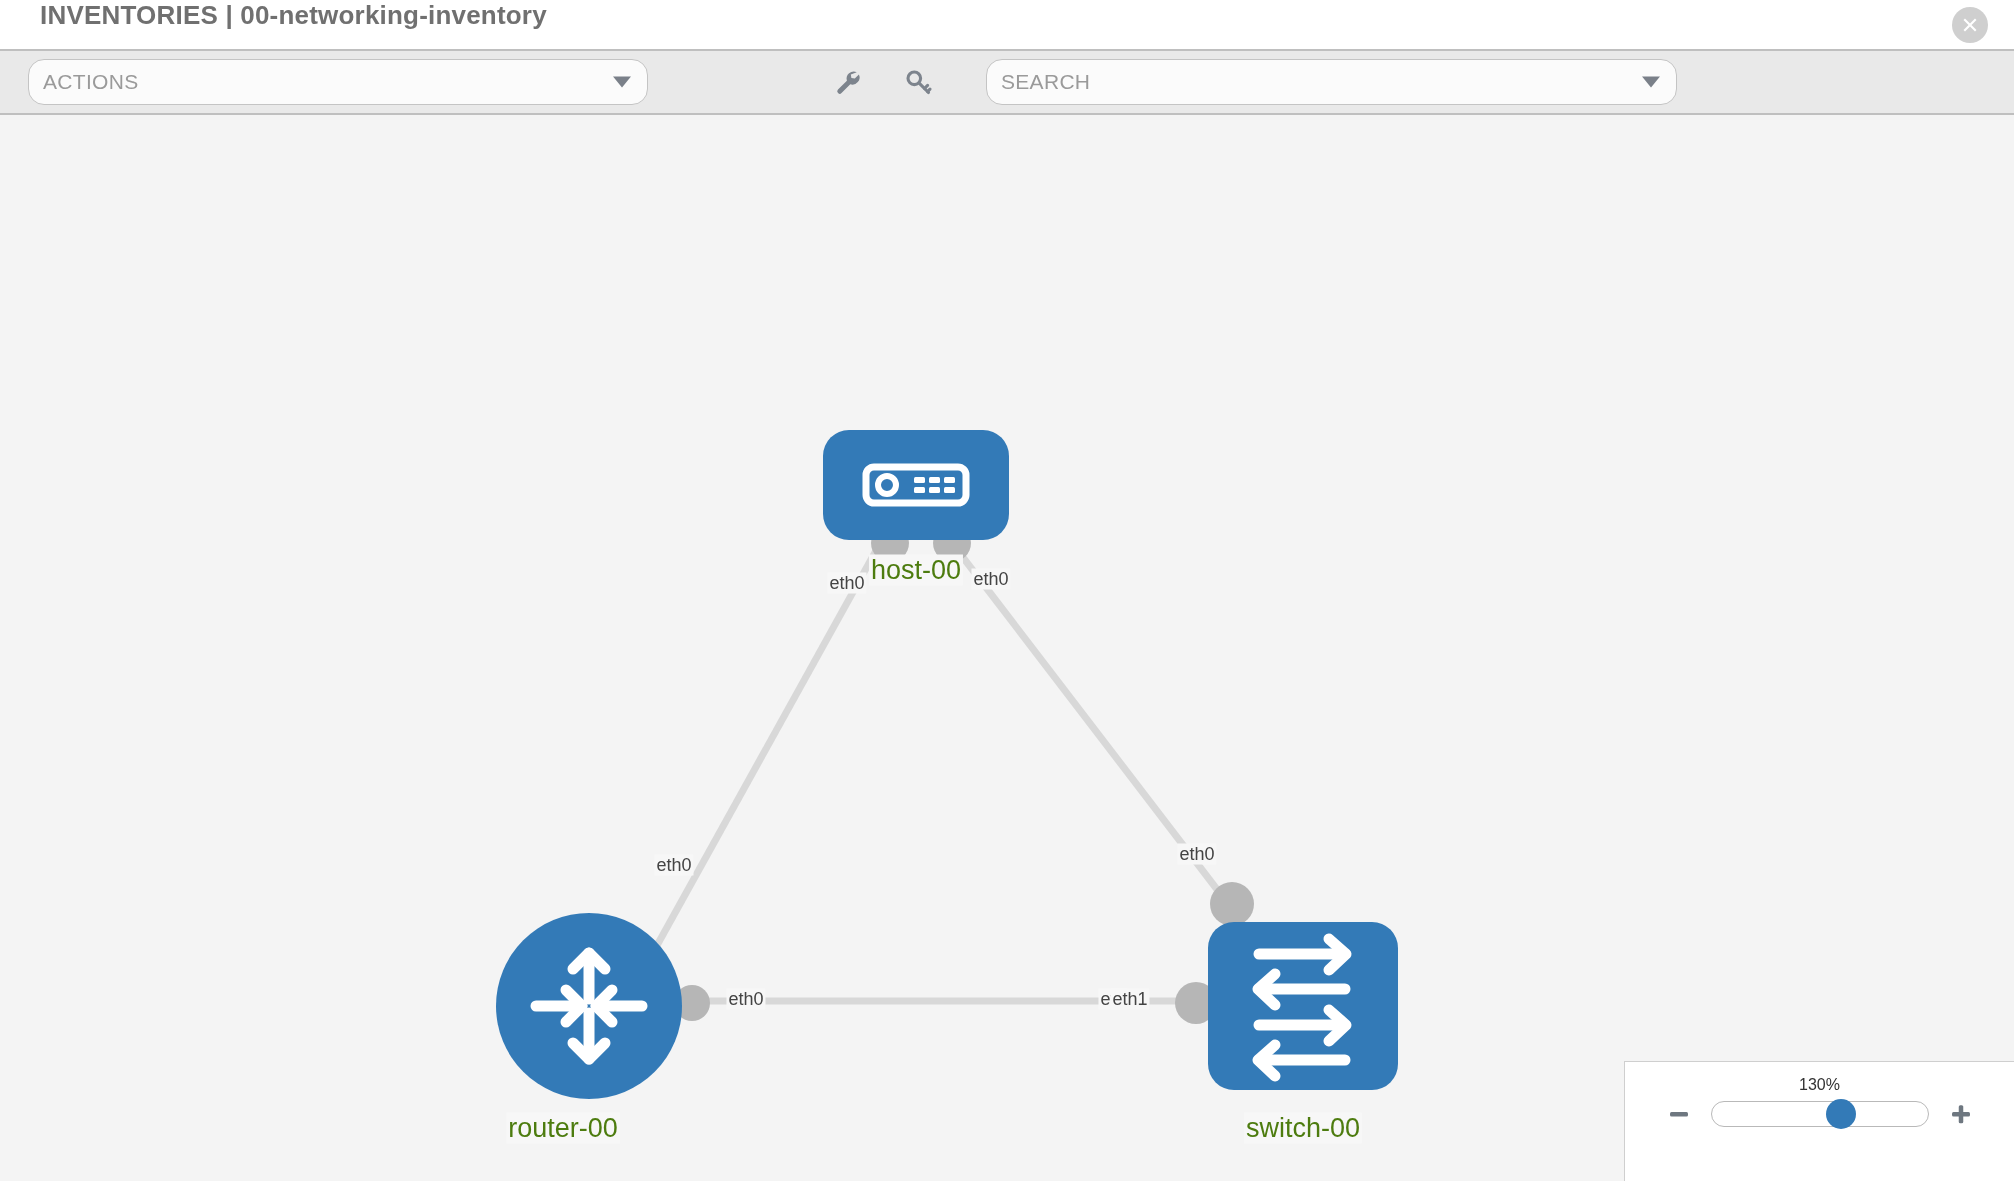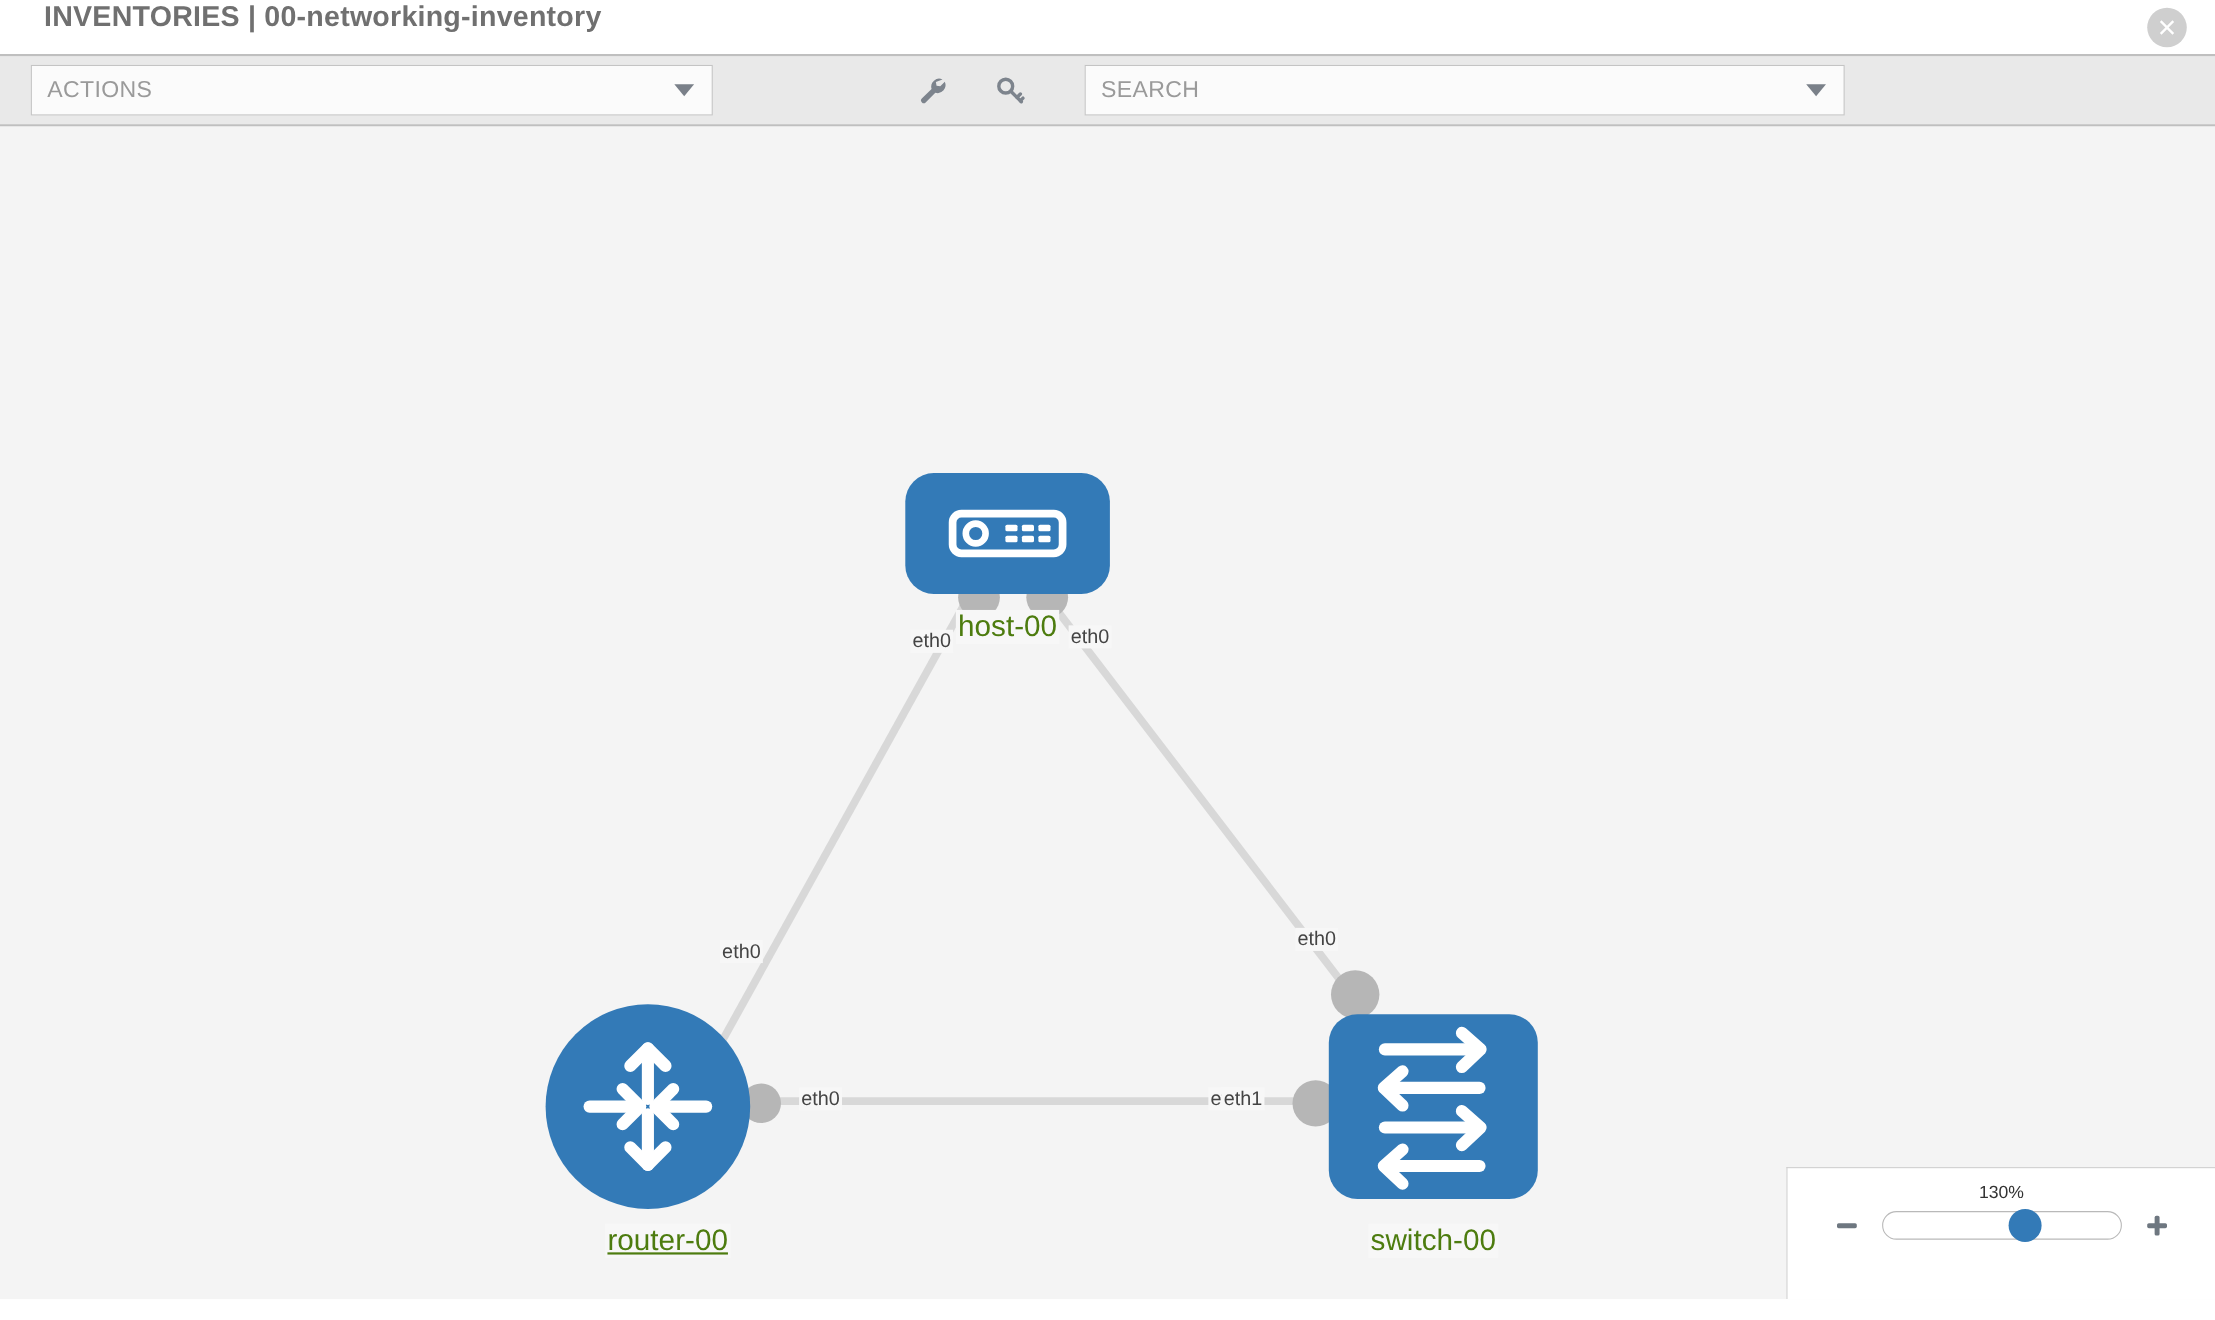--- a/index.html
+++ b/index.html
@@ -48,21 +48,21 @@
     border-bottom: 2px solid #bfbfbf;
     display: flex;
     align-items: center;
     padding: 0 28px;
     gap: 0;
   }
   .select-box {
     position: relative;
     background: #fbfbfb;
     border: 1px solid #c4c4c4;
-    border-radius: 0;
+    border-radius: 16px;
     height: 46px;
     display: flex;
     align-items: center;
     padding: 0 14px;
     cursor: pointer;
   }
   .actions-select { width: 620px; }
   .select-label {
     font-size: 21px;
     color: #9a9a9a;
@@ -272,21 +272,21 @@
           <path d="M1259 910 L1345 910"></path>
           <path d="M1329 895 L1346 910 L1329 926"></path>
           <path d="M1345 945 L1259 945"></path>
           <path d="M1275 930 L1258 945 L1275 961"></path>
         </g>
       </g>
     </g>
   </svg>
 
   <div class="node-label name-label" style="left:916px; top:455px;">host-00</div>
-  <div class="node-label name-label" style="left:607px; top:1013px;text-decoration:underline;">router-00</div>
+  <div class="node-label name-label" style="left:563px; top:1013px;">router-00</div>
   <div class="node-label name-label" style="left:1303px; top:1013px;">switch-00</div>
 
   <div class="node-label port-label" style="left:847px; top:468px;">eth0</div>
   <div class="node-label port-label" style="left:674px; top:750px;">eth0</div>
 
   <div class="node-label port-label" style="left:991px; top:464px;">eth0</div>
   <div class="node-label port-label" style="left:1197px; top:739px;">eth0</div>
 
   <div class="node-label port-label" style="left:746px; top:884px;">eth0</div>
   <div class="node-label port-label" style="left:1113px; top:884px;">eth</div>

